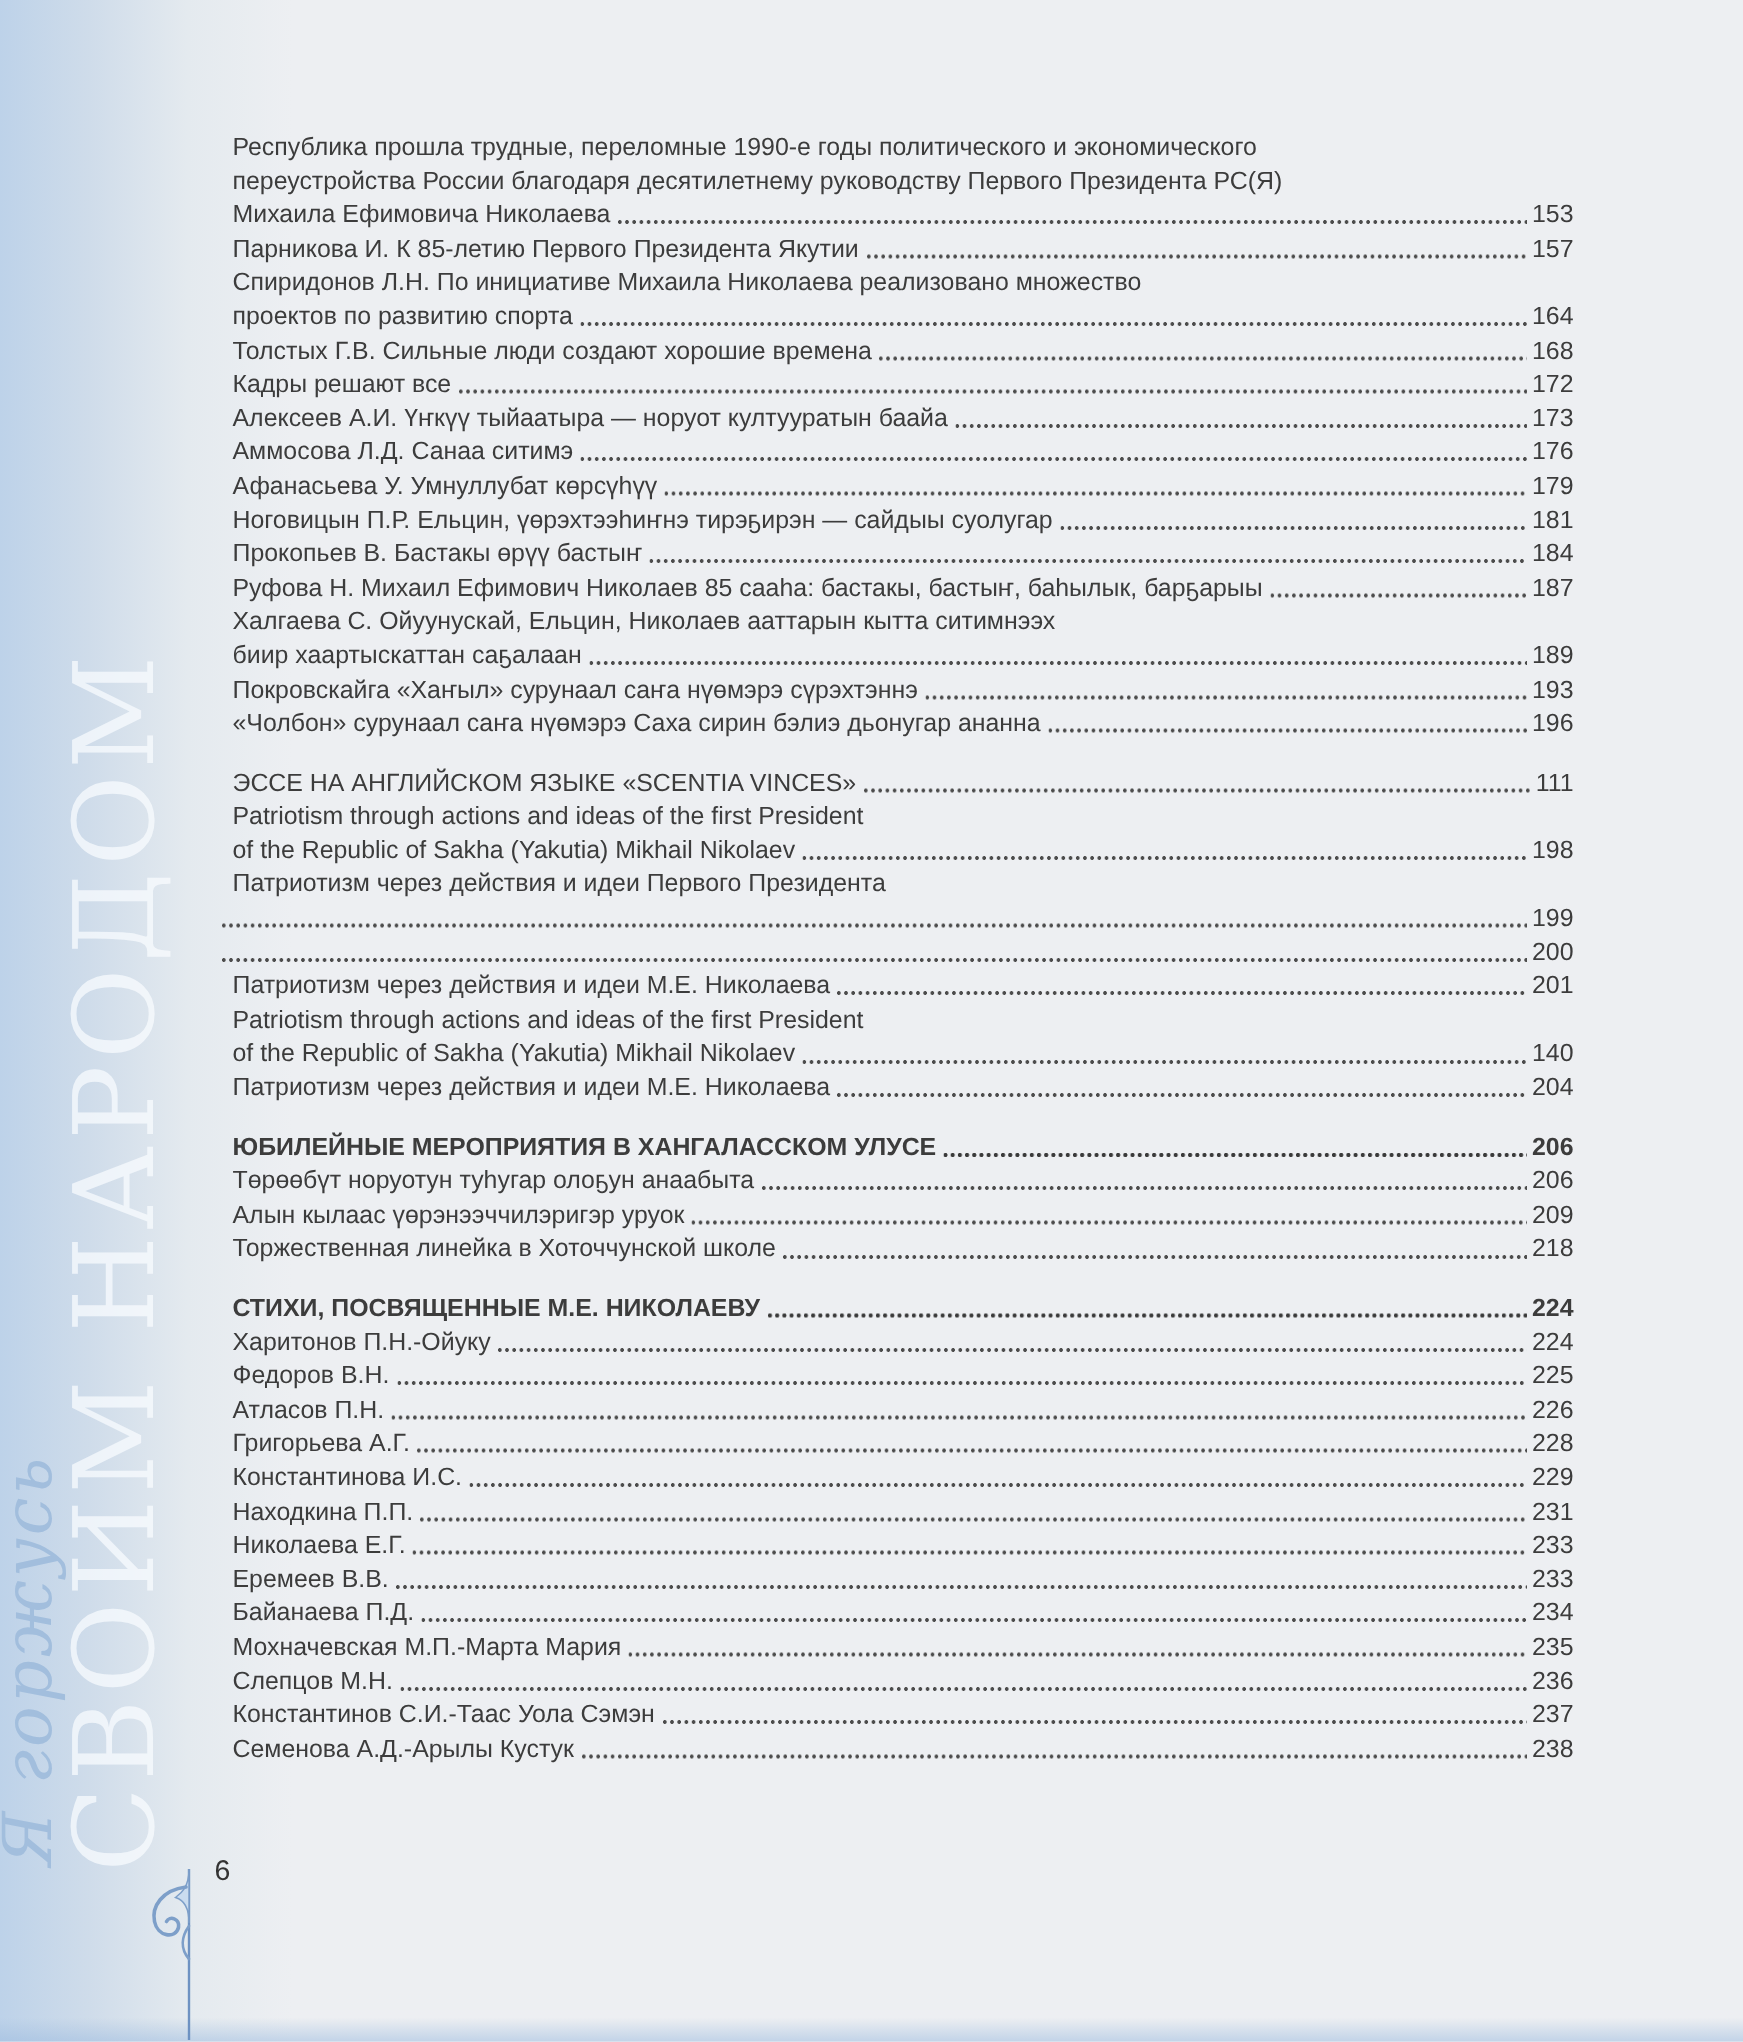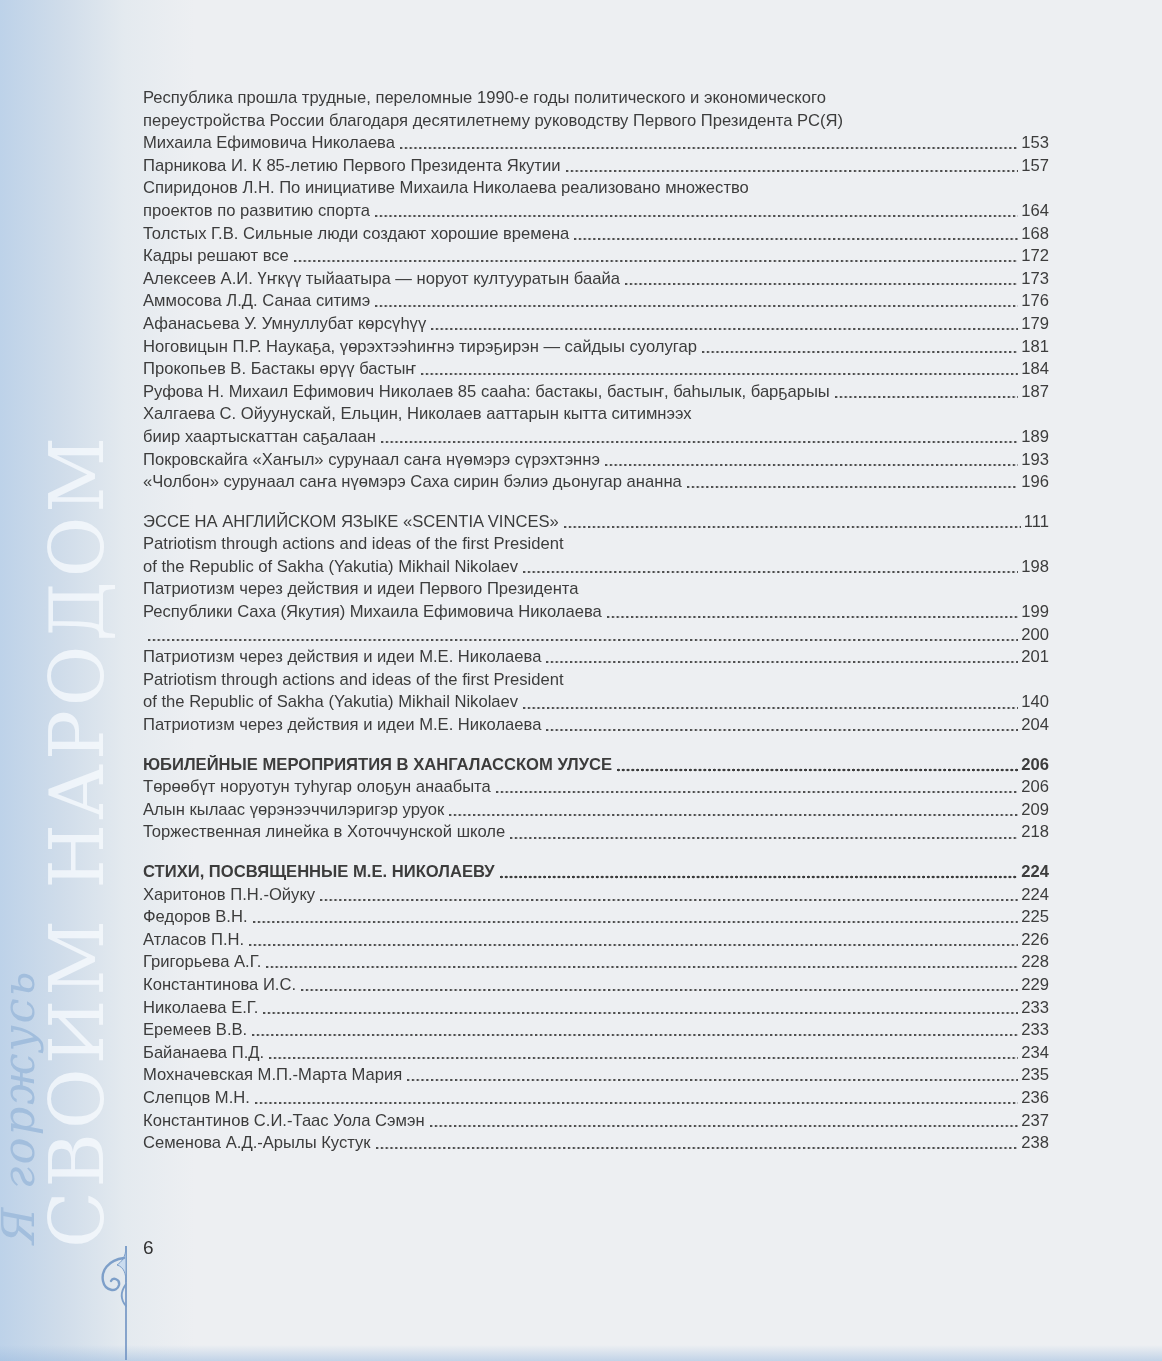--- a/index.html
+++ b/index.html
@@ -31,21 +31,21 @@
     font-style: italic;
     font-size: 45px; letter-spacing: 2px;
     color: #a2bedd;
   }
   
   #toc {
     position: absolute; left: 143px; top: 87px; width: 906px;
     font-size: 16.6px; line-height: 22.6px;
   }
   .row { display: flex; align-items: baseline; }
-  .row .t { white-space: nowrap; flex: 0 0 auto; }
+  .row .t { white-space: nowrap; flex: 0 0 auto; margin-left: 12px; }
   .leader {
     flex: 1 1 auto; min-width: 10px;
     align-self: flex-end;
     height: 4px; margin: 0 3px 4.5px 5px;
     background-image: radial-gradient(circle at 1.2px 2px, #4c4c4c 1.05px, rgba(0,0,0,0) 1.45px);
     background-size: 4.8px 4px;
     background-repeat: repeat-x;
     background-position: left bottom;
   }
   .pg { flex: 0 0 auto; }
@@ -112,21 +112,21 @@
       <span class="t">Аммосова Л.Д. Санаа ситимэ</span>
       <span class="leader"></span>
       <span class="pg">176</span>
     </div>
     <div class="row">
       <span class="t">Афанасьева У. Умнуллубат көрсүһүү</span>
       <span class="leader"></span>
       <span class="pg">179</span>
     </div>
     <div class="row">
-      <span class="t">Ноговицын П.Р. Наукаҕа, үөрэхтээһиҥнэ тирэҕирэн — сайдыы суолугар</span>
+      <span class="t">Ноговицын П.Р. Ельцин, үөрэхтээһиҥнэ тирэҕирэн — сайдыы суолугар</span>
       <span class="leader"></span>
       <span class="pg">181</span>
     </div>
     <div class="row">
       <span class="t">Прокопьев В. Бастакы өрүү бастыҥ</span>
       <span class="leader"></span>
       <span class="pg">184</span>
     </div>
     <div class="row">
       <span class="t">Руфова Н. Михаил Ефимович Николаев 85 сааһа: бастакы, бастыҥ, баһылык, барҕарыы</span>
@@ -162,21 +162,20 @@
     </div>
     <div class="row">
       <span class="t">of the Republic of Sakha (Yakutia) Mikhail Nikolaev</span>
       <span class="leader"></span>
       <span class="pg">198</span>
     </div>
     <div class="row">
       <span class="t">Патриотизм через действия и идеи Первого Президента</span>
     </div>
     <div class="row">
-      <span class="t">Республики Саха (Якутия) Михаила Ефимовича Николаева</span>
       <span class="leader"></span>
       <span class="pg">199</span>
     </div>
     <div class="row">
       <span class="leader"></span>
       <span class="pg">200</span>
     </div>
     <div class="row">
       <span class="t">Патриотизм через действия и идеи М.Е. Николаева</span>
       <span class="leader"></span>
@@ -239,20 +238,25 @@
     </div>
     <div class="row">
       <span class="t">Григорьева А.Г.</span>
       <span class="leader"></span>
       <span class="pg">228</span>
     </div>
     <div class="row">
       <span class="t">Константинова И.С.</span>
       <span class="leader"></span>
       <span class="pg">229</span>
+    </div>
+    <div class="row">
+      <span class="t">Находкина П.П.</span>
+      <span class="leader"></span>
+      <span class="pg">231</span>
     </div>
     <div class="row">
       <span class="t">Николаева Е.Г.</span>
       <span class="leader"></span>
       <span class="pg">233</span>
     </div>
     <div class="row">
       <span class="t">Еремеев В.В.</span>
       <span class="leader"></span>
       <span class="pg">233</span>

